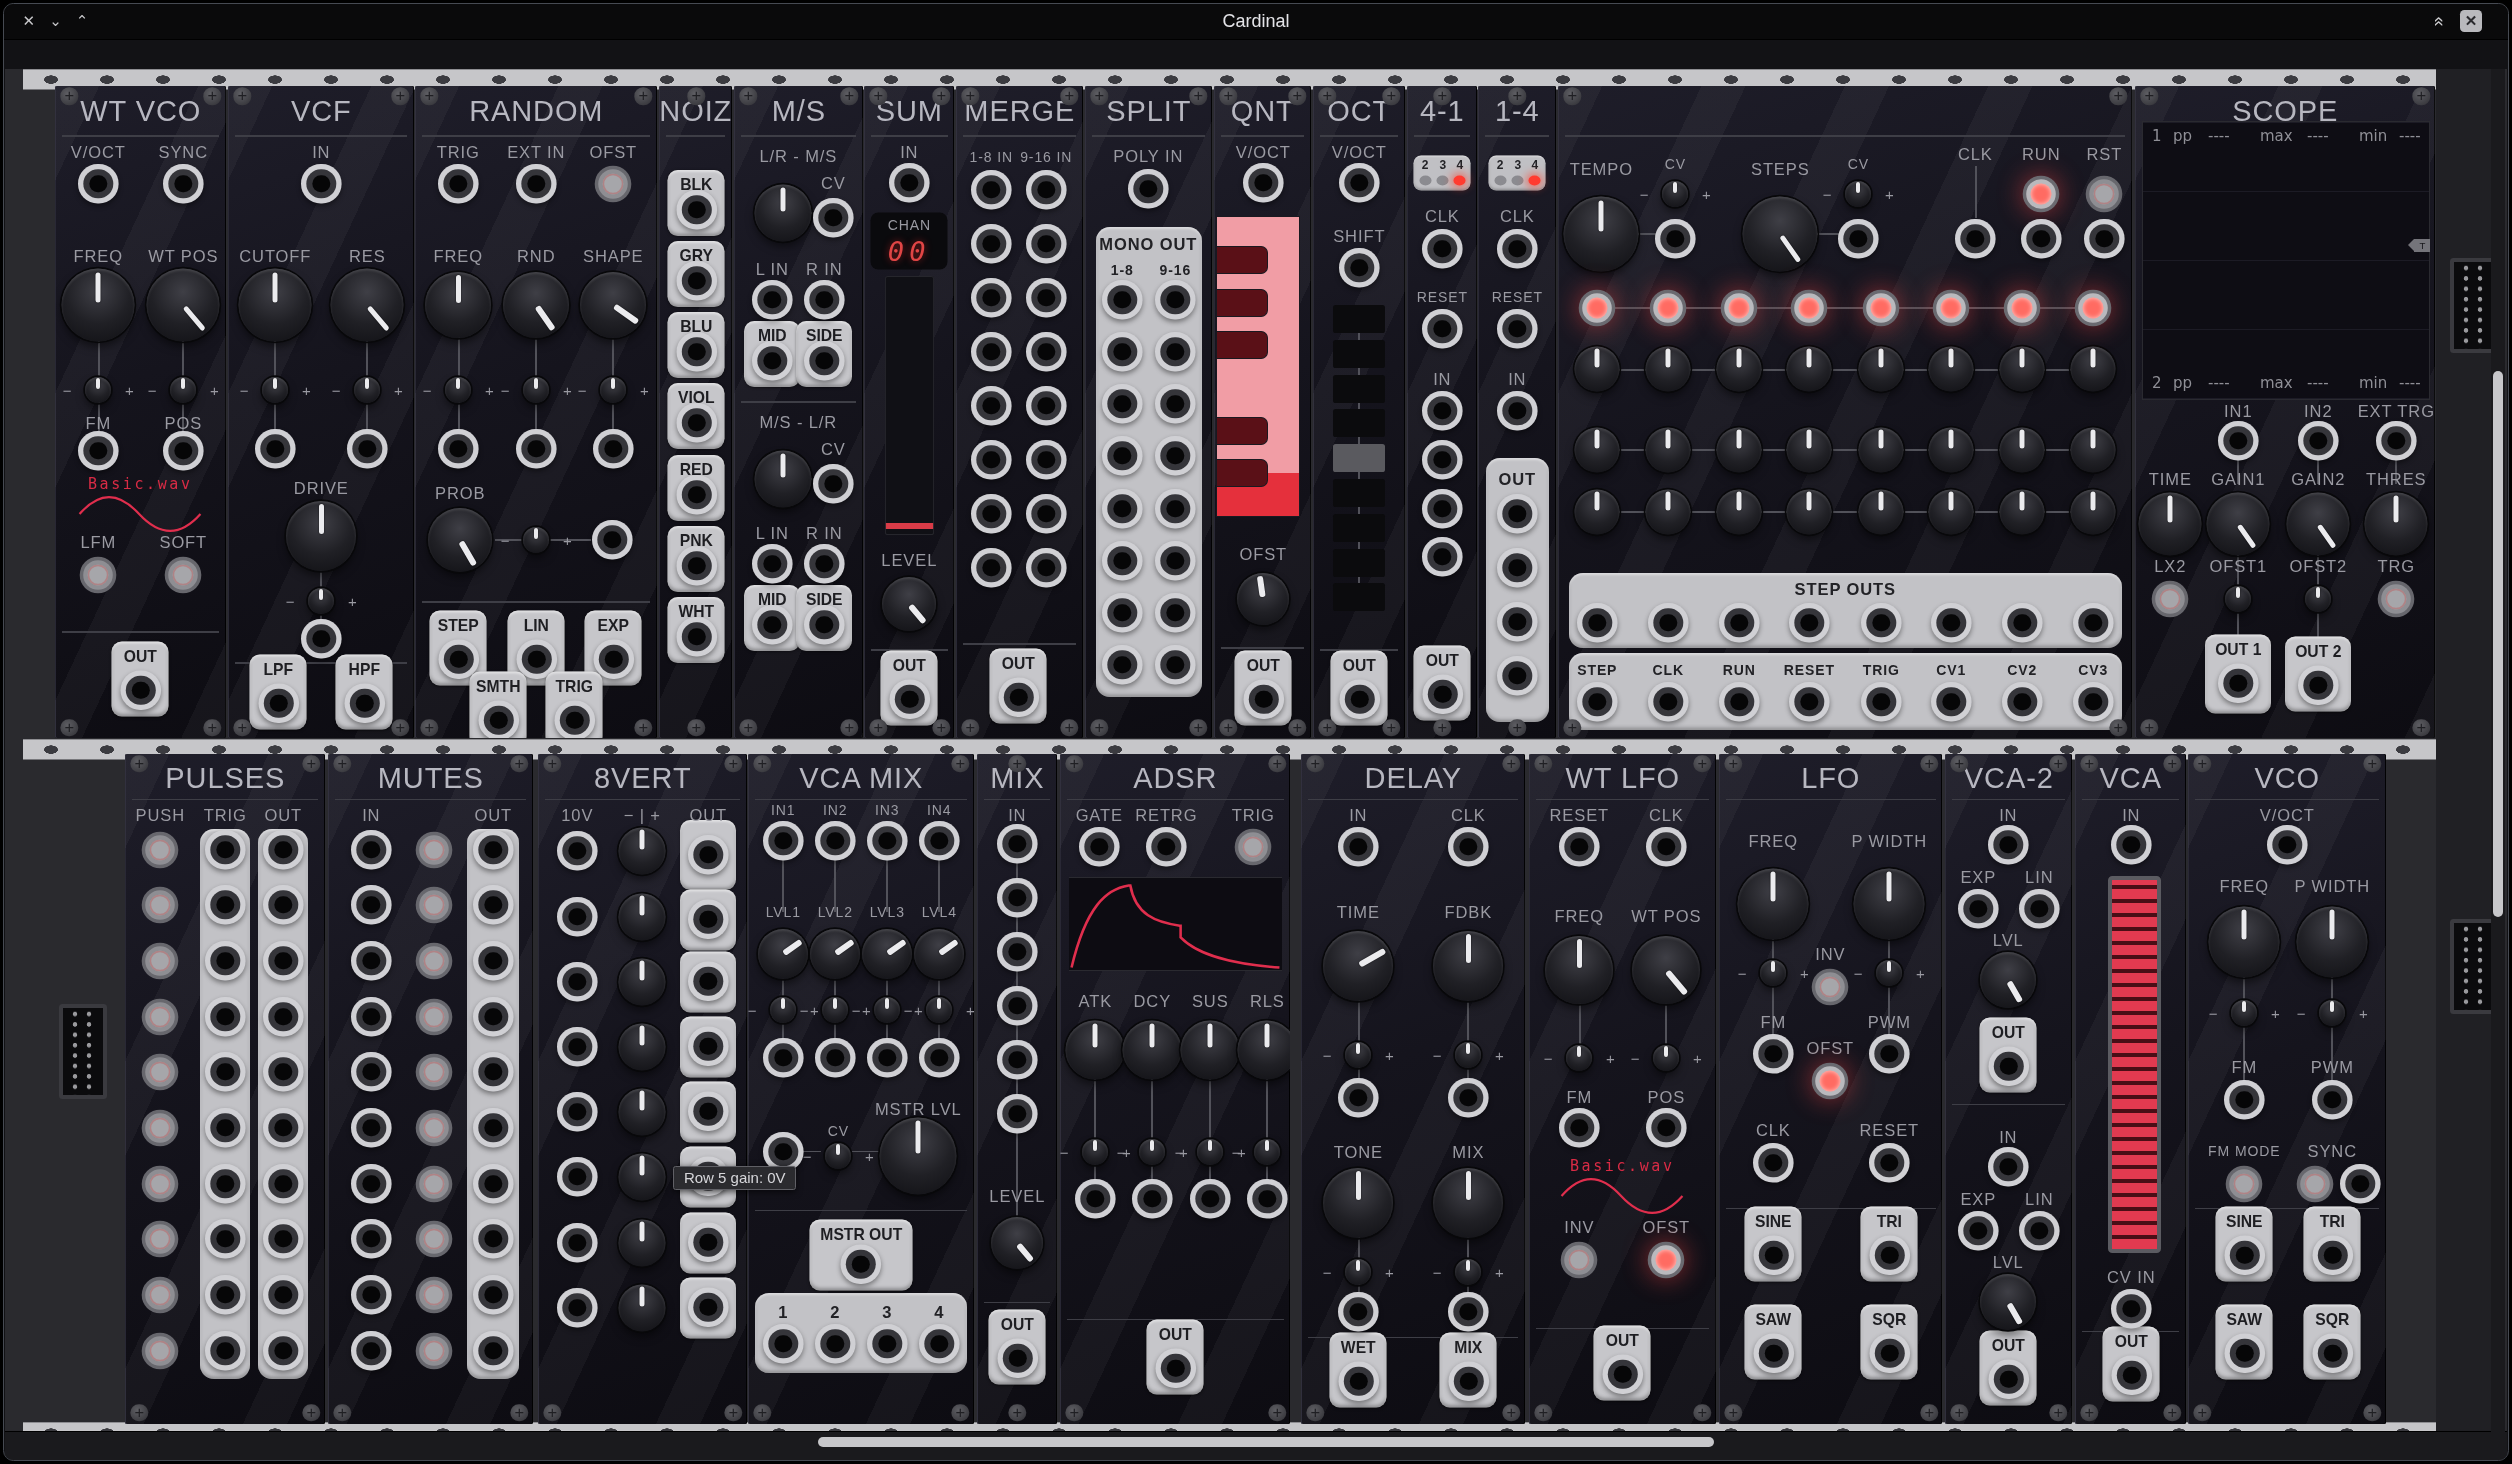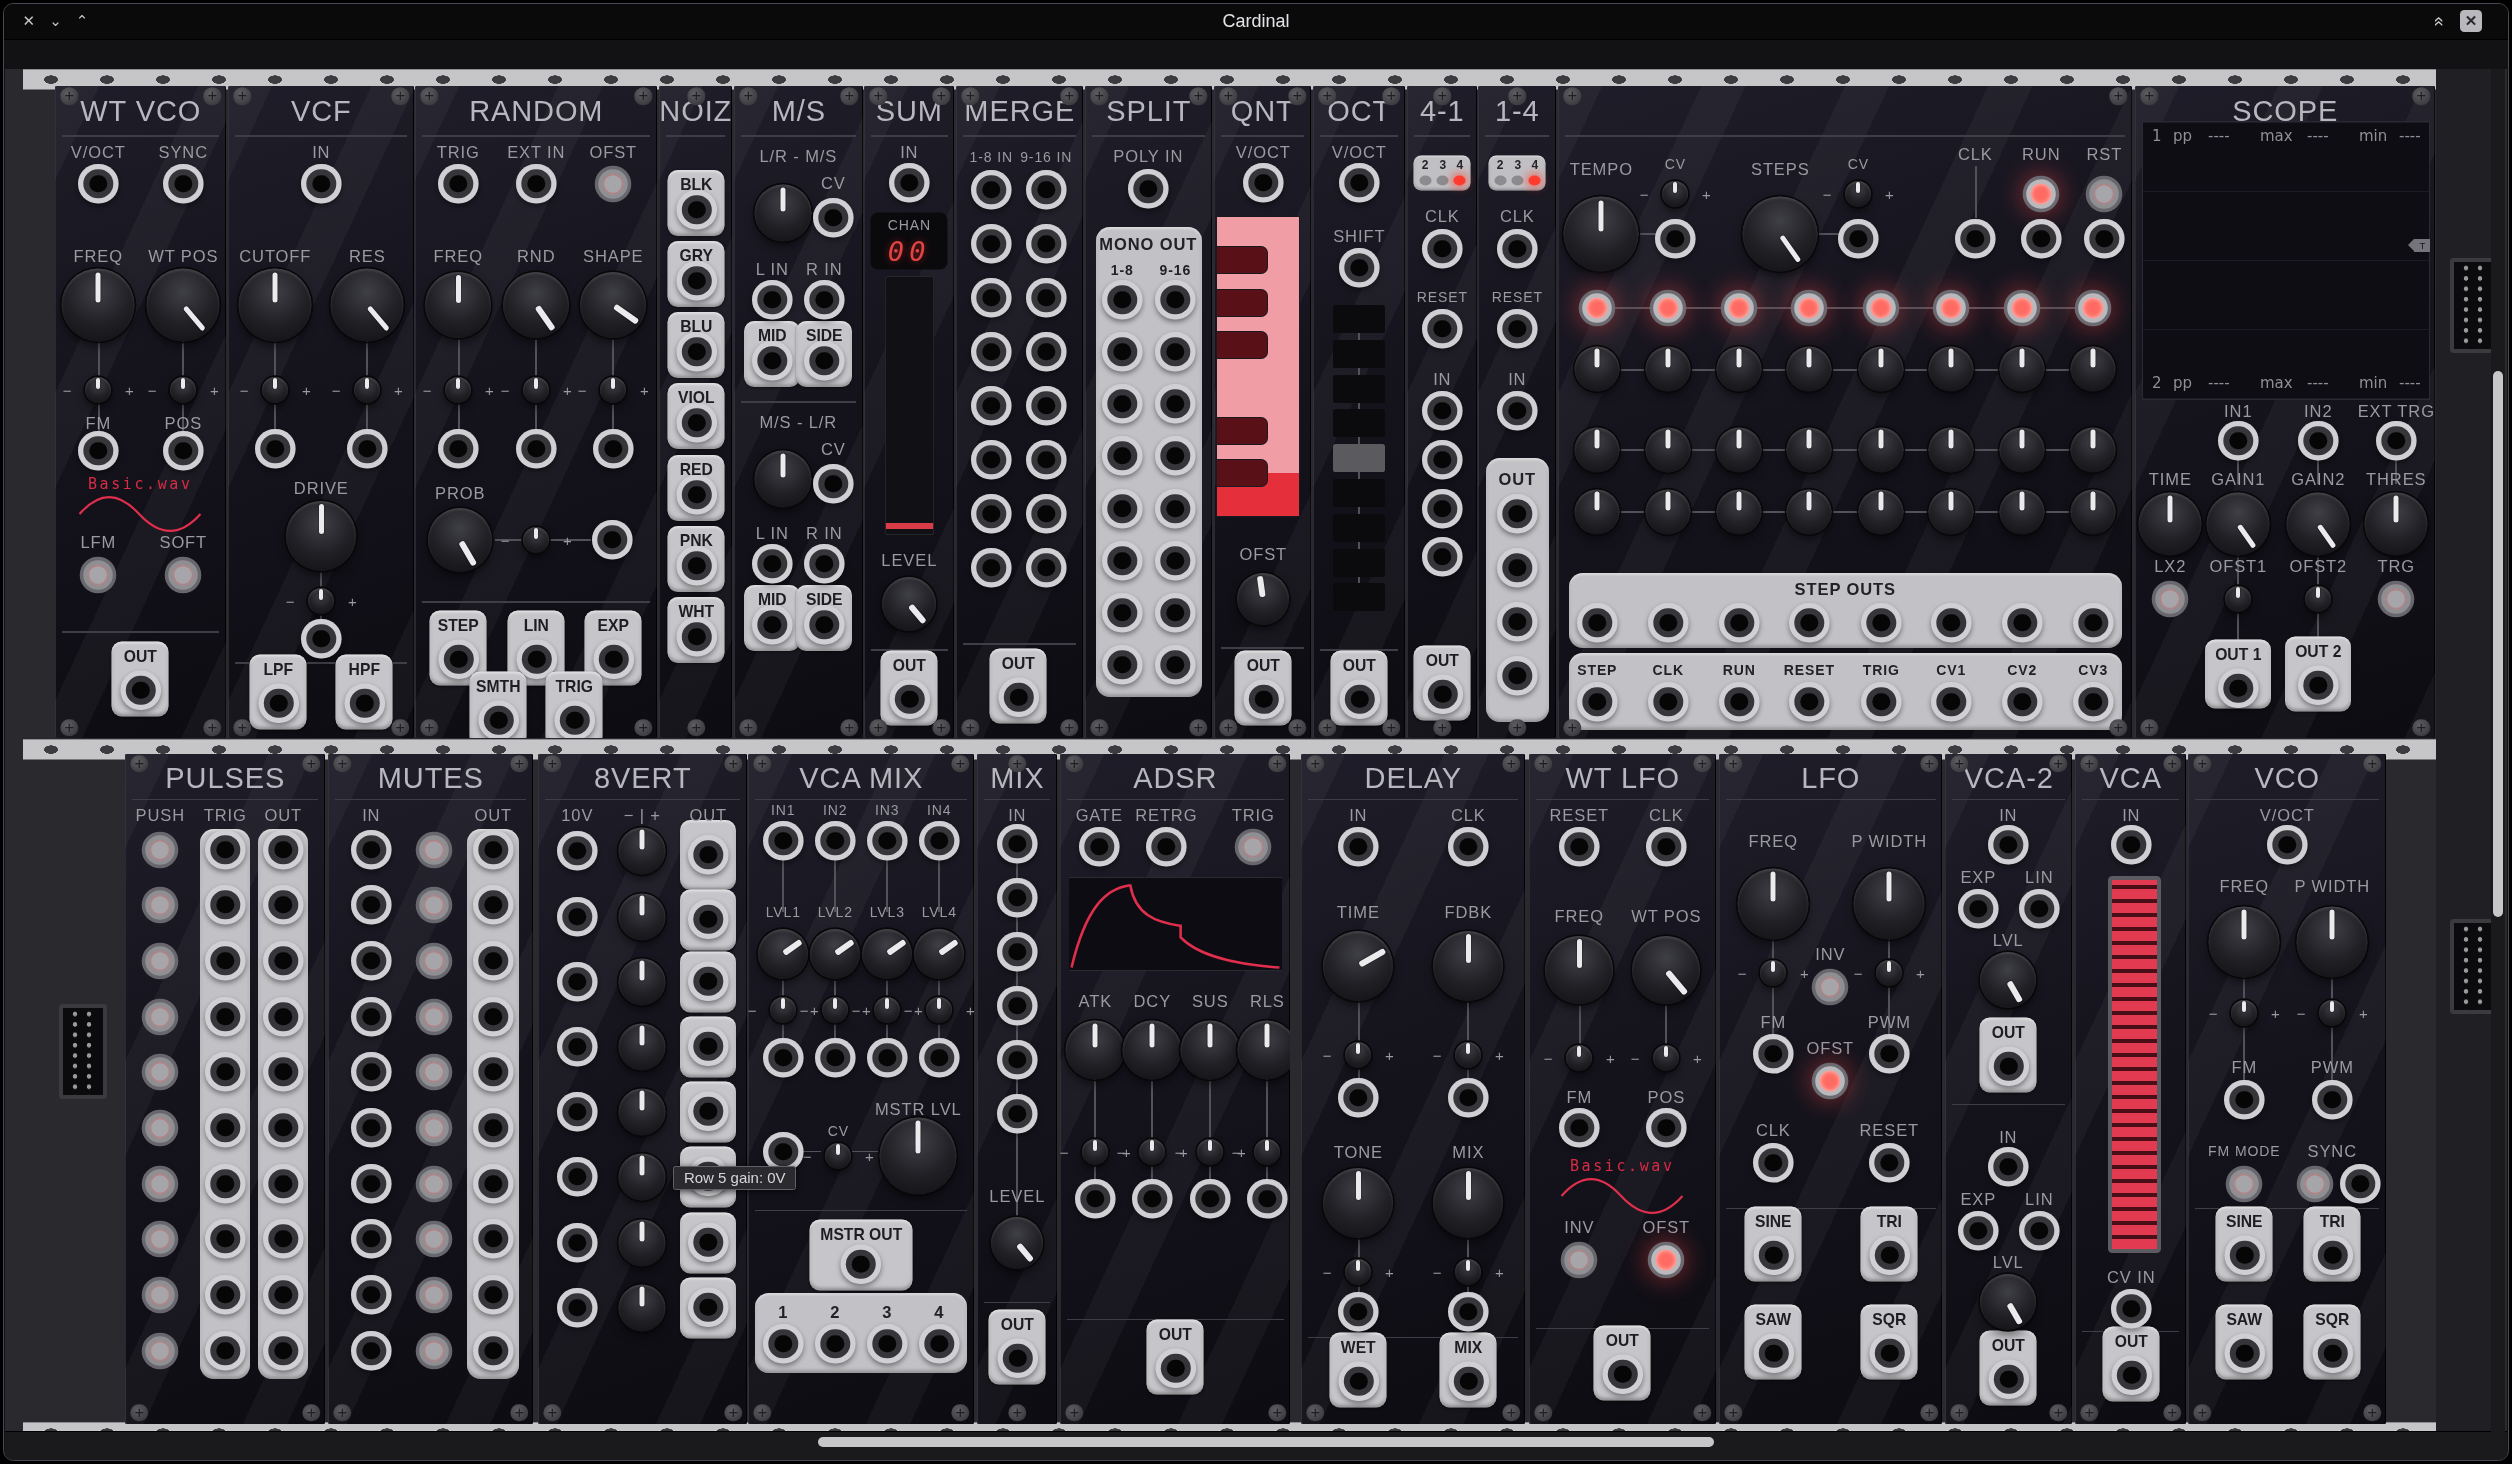--- a/index.html
+++ b/index.html
@@ -906,21 +906,21 @@
           <div class="rot" style="transform: rotate(0deg);">
             <div class="ptr"></div>
           </div>
         </div>
         <div class="knob trim c" style="height: 26px; width: 26px; left: 183px; top: 513px;">
           <div class="rot" style="transform: rotate(0deg);">
             <div class="ptr"></div>
           </div>
         </div>
         <div class="led c" style="left: 261px; top: 513px;"></div>
-        <div class="op c" style="left: 103px; top: 588px; width: 66px; height: 69px;">
+        <div class="op c" style="left: 103px; top: 588px; width: 66px; height: 79px;">
           <span class="ol">OUT 1</span>
           <div class="port c" style="left: 33px; top: 49px;"></div>
         </div>
         <div class="op c" style="left: 183px; top: 588px; width: 66px; height: 75px;">
           <span class="ol">OUT 2</span>
           <div class="port c" style="left: 33px; top: 49px;"></div>
         </div>
       </div>
       <div class="module" style="left: 120px; top: 685px; width: 200px; height: 670px;">
         <span class="mtitle">PULSES</span>

